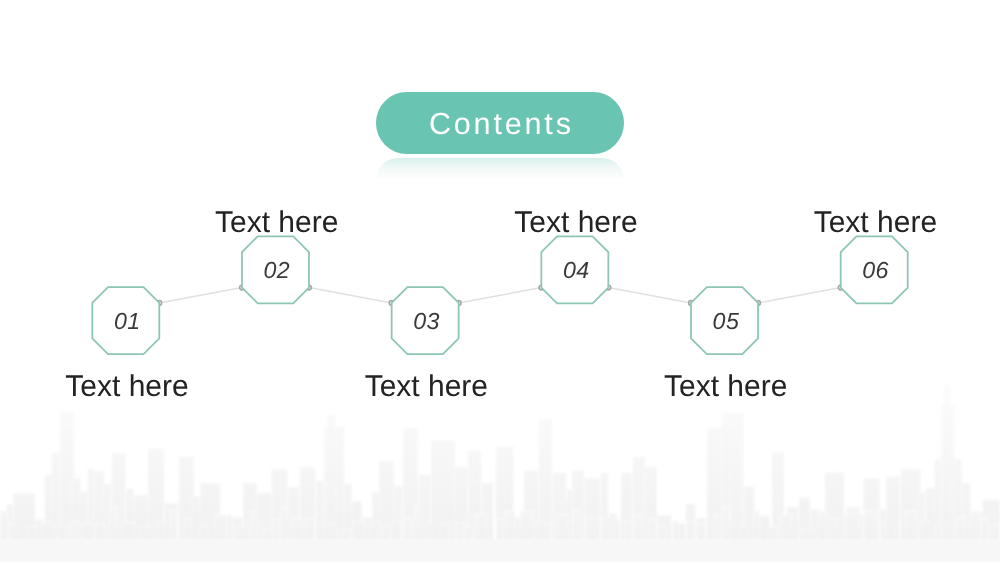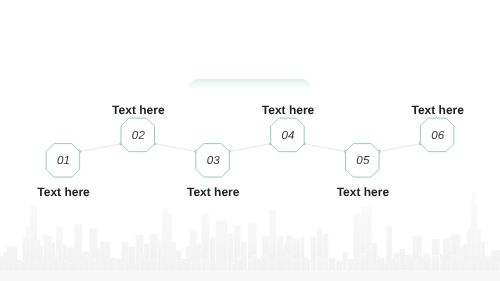--- a/index.html
+++ b/index.html
@@ -25,21 +25,21 @@
             rgba(105,196,177,.26) 0%,
             rgba(105,196,177,.11) 40%,
             rgba(105,196,177,.03) 80%,
             rgba(105,196,177,0) 100%);}
 
   
   .nodes{position:absolute;left:0;top:0;width:500px;height:281px;}
   .octnum{font-family:"Liberation Sans",sans-serif;font-size:11.6px;font-style:italic;
           letter-spacing:.2px;}
   .labels{position:absolute;left:0;top:0;width:500px;height:281px;}
-  .lbl{position:absolute;font-size:12px;font-weight:bold;color:#232323;white-space:nowrap;
+  .lbl{position:absolute;font-size:15px;font-weight:normal;color:#232323;white-space:nowrap;
        transform:translateX(-50%);letter-spacing:0;line-height:1;}
 </style>
 </head>
 <body>
 
 <div class="slide">
 
   <svg class="city" viewBox="0 0 500 281" preserveAspectRatio="none">
     <defs>
       <linearGradient id="bldgGrad" x1="0" y1="190" x2="0" y2="270" gradientUnits="userSpaceOnUse">
@@ -209,20 +209,23 @@
         <rect x="467.5" y="262.3" width="3" height="8.00" fill="url(#fgGrad)" stroke="#ffffff" stroke-width="0.3"></rect>
         <rect x="473" y="262.3" width="4" height="8.00" fill="url(#fgGrad)" stroke="#ffffff" stroke-width="0.3"></rect>
         <rect x="478.5" y="258.3" width="4" height="12.00" fill="url(#fgGrad)" stroke="#ffffff" stroke-width="0.3"></rect>
         <rect x="485" y="255.3" width="5" height="15.00" fill="url(#fgGrad)" stroke="#ffffff" stroke-width="0.3"></rect>
         <rect x="491" y="259.3" width="3" height="11.00" fill="url(#fgGrad)" stroke="#ffffff" stroke-width="0.3"></rect>
         <rect x="495" y="262.3" width="4.5" height="8.00" fill="url(#fgGrad)" stroke="#ffffff" stroke-width="0.3"></rect>
       </g>
   </svg>
   <div class="ground"></div>
 
+  <div class="pill">
+    <span class="pill-label">Contents</span>
+  </div>
   <div class="reflect"></div>
 
   <svg class="nodes" viewBox="0 0 500 281">
     <g id="connectors">
         <line x1="79.65" y1="151.47" x2="120.99" y2="143.78" stroke="#e0e0e0" stroke-width="0.75"></line>
         <circle cx="79.65" cy="151.47" r="1.15" fill="#ffffff" stroke="#a8a8a8" stroke-width="0.85"></circle>
         <circle cx="120.99" cy="143.78" r="1.15" fill="#ffffff" stroke="#a8a8a8" stroke-width="0.85"></circle>
         <line x1="154.49" y1="143.78" x2="195.83" y2="151.47" stroke="#e0e0e0" stroke-width="0.75"></line>
         <circle cx="154.49" cy="143.78" r="1.15" fill="#ffffff" stroke="#a8a8a8" stroke-width="0.85"></circle>
         <circle cx="195.83" cy="151.47" r="1.15" fill="#ffffff" stroke="#a8a8a8" stroke-width="0.85"></circle>

